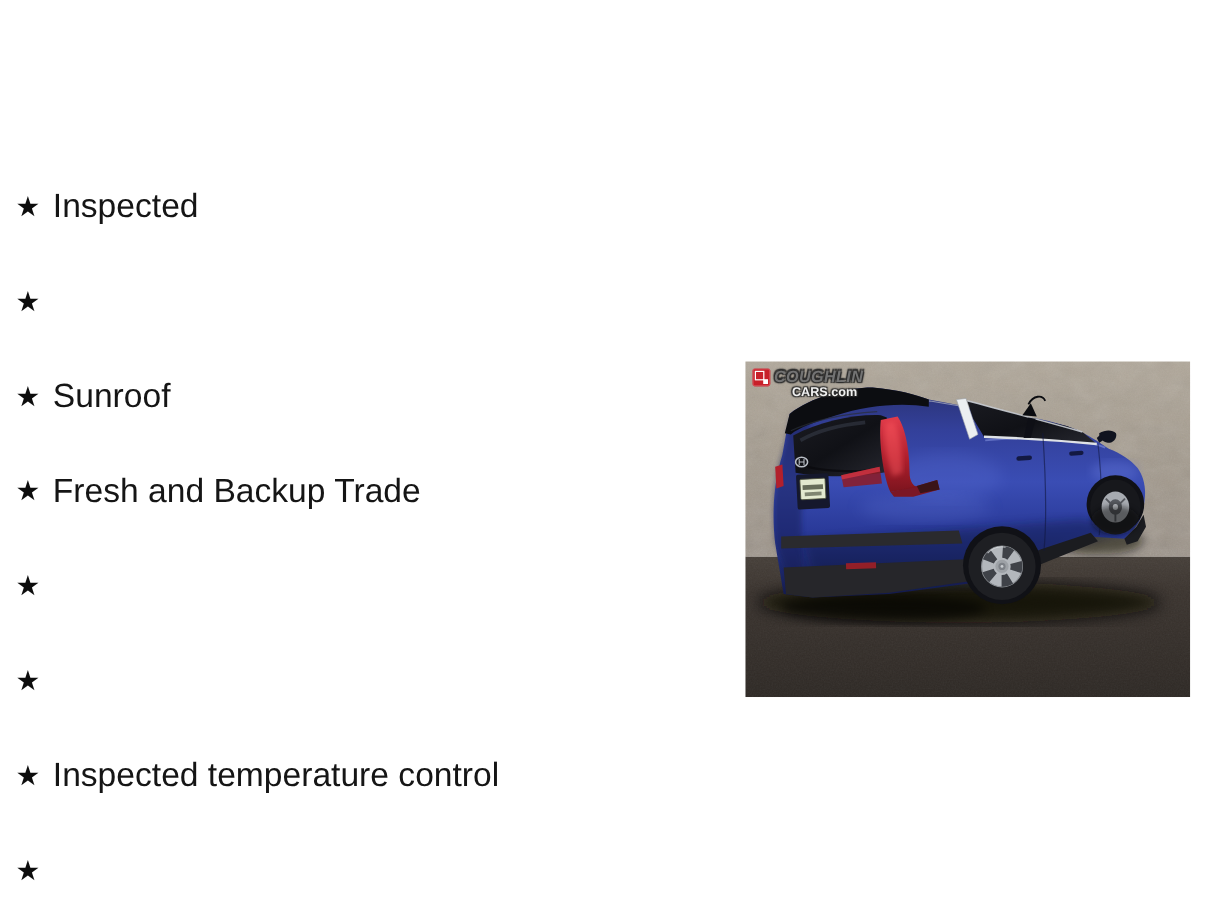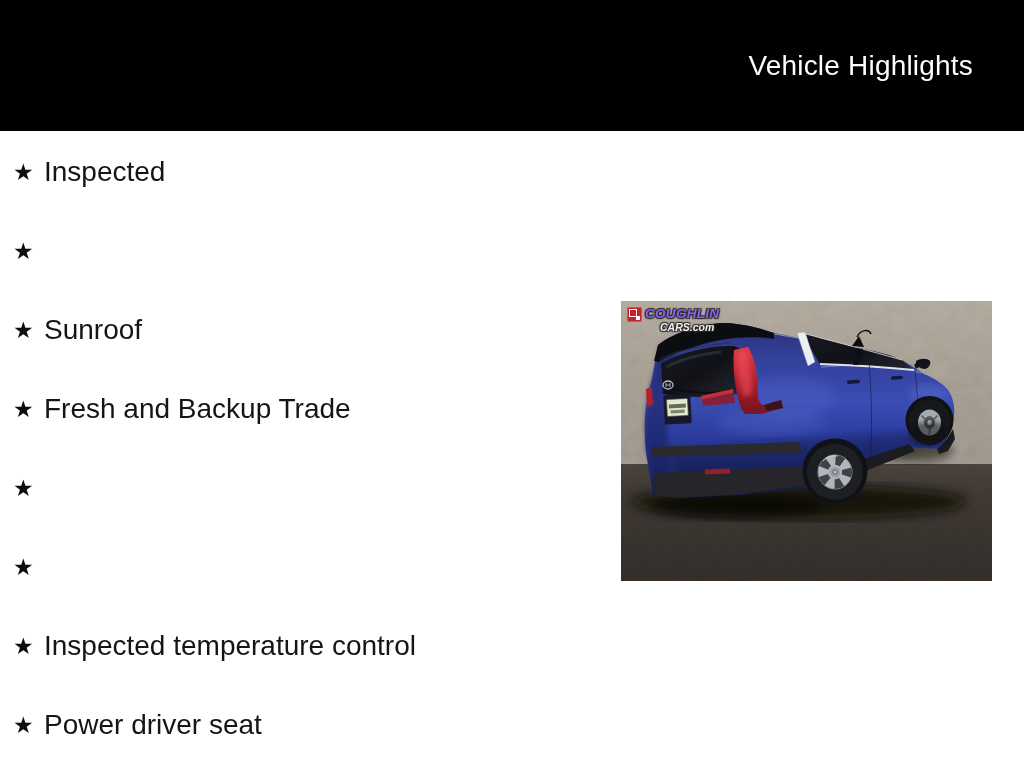--- a/index.html
+++ b/index.html
@@ -34,36 +34,33 @@
     position:absolute;top:6px;left:6px;display:flex;align-items:flex-start;gap:3px;
   }
   .wm-logo{
     width:15px;height:15px;background:#c8202a;border-radius:2px;position:relative;flex:0 0 15px;
     box-shadow:inset 0 0 0 1px rgba(255,255,255,0.22);
   }
   .wm-logo .sq1{position:absolute;top:2px;left:2px;width:6px;height:6px;border:1.5px solid #ffffff;}
   .wm-logo .sq2{position:absolute;right:2px;bottom:2px;width:4px;height:4px;background:#ffffff;}
   .wm-text{display:flex;flex-direction:column;line-height:1;}
   .wm-brand{
-    font-size:13.5px;font-weight:bold;font-style:italic;color:#8b5cf6;letter-spacing:0.3px;
+    font-size:13.5px;font-weight:bold;font-style:italic;color:#737373;letter-spacing:0.3px;
     text-shadow:1px 1px 1px #2b2b2b,-1px -1px 1px #2b2b2b,1px -1px 1px #2b2b2b,-1px 1px 1px #2b2b2b;
   }
   .wm-domain{
-    font-size:10.5px;font-weight:bold;font-style:italic;color:#f0f0f0;margin-top:1px;padding-left:15px;
+    font-size:10.5px;font-weight:bold;color:#f0f0f0;margin-top:1px;padding-left:15px;
     text-shadow:1px 1px 1px #2b2b2b,-1px -1px 1px #2b2b2b,1px -1px 1px #2b2b2b,-1px 1px 1px #2b2b2b;
   }
 </style>
 </head>
 <body>
 
 <div class="slide">
 
-  <div class="header-bar">
-    <span class="slide-title">Vehicle Highlights</span>
-  </div>
 
   <ul class="highlights">
     <li>
       <span class="star">★</span>
       <span class="hl-label">Inspected</span>
     </li>
     <li>
       <span class="star">★</span>
     </li>
     <li>
@@ -79,21 +76,20 @@
     </li>
     <li>
       <span class="star">★</span>
     </li>
     <li>
       <span class="star">★</span>
       <span class="hl-label">Inspected temperature control</span>
     </li>
     <li>
       <span class="star">★</span>
-      <span class="hl-label">Power driver seat</span>
     </li>
   </ul>
 
   <div class="photo">
     <svg viewBox="0 0 371 280" width="371" height="280" preserveAspectRatio="none" xmlns="http://www.w3.org/2000/svg">
       <defs>
         <linearGradient id="wallG" x1="0" y1="0" x2="0" y2="1">
           <stop offset="0" stop-color="#b1a89a"></stop>
           <stop offset="0.5" stop-color="#a49b8e"></stop>
           <stop offset="1" stop-color="#9d948a"></stop>

